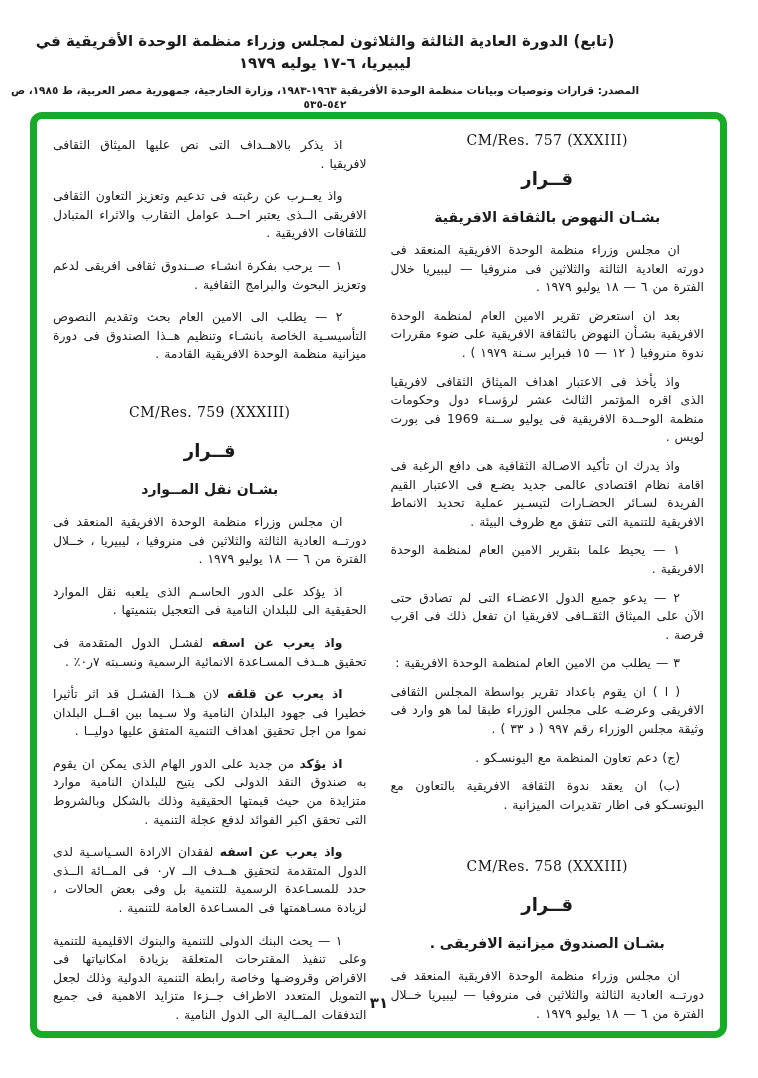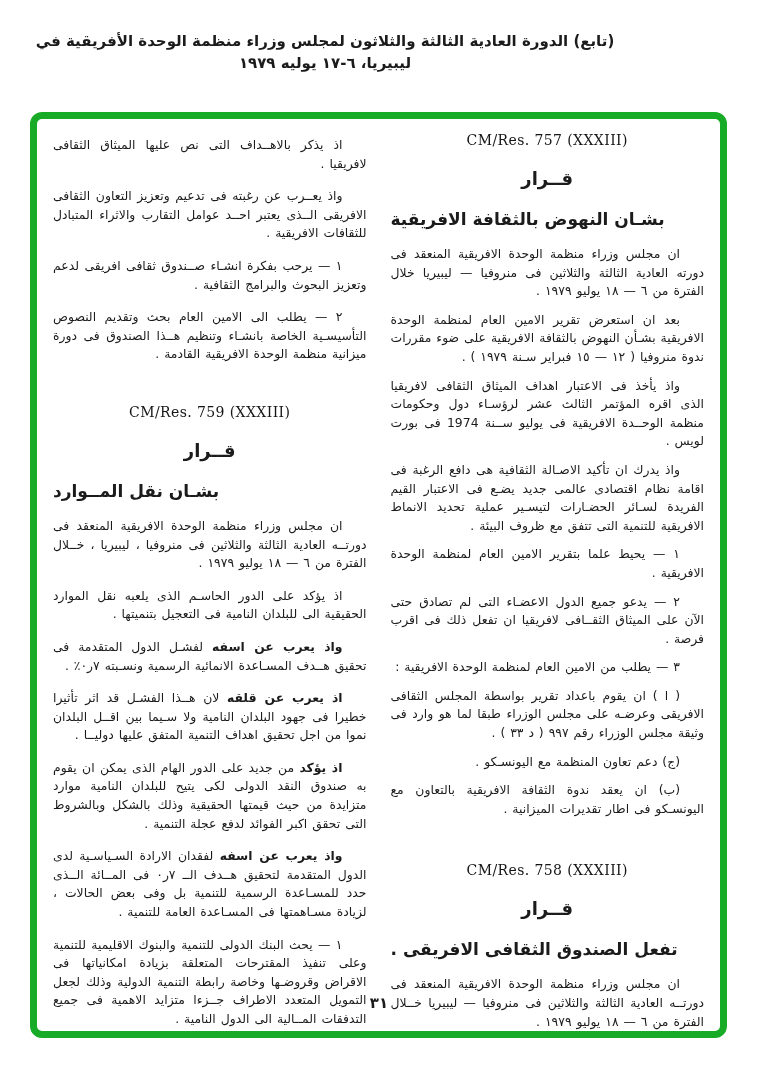--- a/index.html
+++ b/index.html
@@ -43,21 +43,21 @@
     direction:ltr;text-align:center;
     font-family:"DejaVu Serif",serif;
     font-size:14px;letter-spacing:0.4px;color:#151515;
     margin:0 0 20px;
   }
   .res-title{
     text-align:center;font-weight:bold;font-size:18px;
     margin:0 0 20px;letter-spacing:1px;
   }
   .res-subtitle{
-    text-align:left;font-weight:bold;font-size:17px;
+    text-align:center;font-weight:bold;font-size:14px;
     margin:12px 0 16px;
   }
   .para{
     font-size:12.4px;line-height:18.6px;
     text-align:justify;text-indent:24px;
     margin:4px 0 10px;word-spacing:1px;
   }
   .col-left .para{margin-bottom:14px;}
   .para strong{font-weight:bold;}
   .gap-lg{height:26px;}
@@ -66,47 +66,48 @@
   .page-number{
     position:absolute;left:0;top:994px;width:758px;
     text-align:center;font-weight:bold;font-size:15px;direction:rtl;
   }
 </style>
 </head>
 <body>
 
 <div class="page-header">
   <div class="hdr-line1">(تابع) الدورة العادية الثالثة والثلاثون لمجلس وزراء منظمة الوحدة الأفريقية في ليبيريا، ٦-١٧ يوليه ١٩٧٩</div>
+  <div class="hdr-line2">المصدر: قرارات وتوصيات وبيانات منظمة الوحدة الأفريقية ١٩٦٣-١٩٨٣، وزارة الخارجية، جمهورية مصر العربية، ط ١٩٨٥، ص ٥٤٢-٥٣٥</div>
 </div>
 
 <div class="frame">
   <div class="cols">
 
     <div class="col col-right">
       <p class="res-code">CM/Res. 757 (XXXIII)</p>
       <p class="res-title">قــرار</p>
       <p class="res-subtitle">بشـان النهوض بالثقافة الافريقية</p>
       <div>
           <p class="para"><span>ان مجلس وزراء منظمة الوحدة الافريقية المنعقد فى دورته العادية الثالثة والثلاثين فى منروفيا — ليبيريا خلال الفترة من ٦ — ١٨ يوليو ١٩٧٩ .</span></p>
           <p class="para"><span>بعد ان استعرض تقرير الامين العام لمنظمة الوحدة الافريقية بشـأن النهوض بالثقافة الافريقية على ضوء مقررات ندوة منروفيا ( ١٢ — ١٥ فبراير سـنة ١٩٧٩ ) .</span></p>
-          <p class="para"><span>واذ يأخذ فى الاعتبار اهداف الميثاق الثقافى لافريقيا الذى اقره المؤتمر الثالث عشر لرؤسـاء دول وحكومات منظمة الوحــدة الافريقية فى يوليو ســنة 1974 فى بورت لويس .</span></p>
+          <p class="para"><span>واذ يأخذ فى الاعتبار اهداف الميثاق الثقافى لافريقيا الذى اقره المؤتمر الثالث عشر لرؤسـاء دول وحكومات منظمة الوحــدة الافريقية فى يوليو ســنة 1969 فى بورت لويس .</span></p>
           <p class="para"><span>واذ يدرك ان تأكيد الاصـالة الثقافية هى دافع الرغبة فى اقامة نظام اقتصادى عالمى جديد يضـع فى الاعتبار القيم الفريدة لسـائر الحضـارات لتيسـير عملية تحديد الانماط الافريقية للتنمية التى تتفق مع ظروف البيئة .</span></p>
           <p class="para"><span>١ — يحيط علما بتقرير الامين العام لمنظمة الوحدة الافريقية .</span></p>
           <p class="para"><span>٢ — يدعو جميع الدول الاعضـاء التى لم تصادق حتى الآن على الميثاق الثقــافى لافريقيا ان تفعل ذلك فى اقرب فرصة .</span></p>
           <p class="para"><span>٣ — يطلب من الامين العام لمنظمة الوحدة الافريقية :</span></p>
           <p class="para"><span>( ا ) ان يقوم باعداد تقرير بواسطة المجلس الثقافى الافريقى وعرضـه على مجلس الوزراء طبقا لما هو وارد فى وثيقة مجلس الوزراء رقم ٩٩٧ ( د ٣٣ ) .</span></p>
           <p class="para"><span>(ج) دعم تعاون المنظمة مع اليونسـكو .</span></p>
           <p class="para"><span>(ب) ان يعقد ندوة الثقافة الافريقية بالتعاون مع اليونسـكو فى اطار تقديرات الميزانية .</span></p>
         </div>
 
       <div class="gap-xl"></div>
 
       <p class="res-code">CM/Res. 758 (XXXIII)</p>
       <p class="res-title">قــرار</p>
-      <p class="res-subtitle">تفعل الصندوق الثقافى الافريقى .</p>
+      <p class="res-subtitle">بشـان الصندوق ميزانية الافريقى .</p>
       <div>
           <p class="para"><span>ان مجلس وزراء منظمة الوحدة الافريقية المنعقد فى دورتــه العادية الثالثة والثلاثين فى منروفيا — ليبيريا خــلال الفترة من ٦ — ١٨ يوليو ١٩٧٩ .</span></p>
         </div>
     </div>
 
     <div class="col col-left">
       <div>
           <p class="para"><span>اذ يذكر بالاهــداف التى نص عليها الميثاق الثقافى لافريقيا .</span></p>
           <p class="para"><span>واذ يعــرب عن رغبته فى تدعيم وتعزيز التعاون الثقافى الافريقى الــذى يعتبر احــد عوامل التقارب والاثراء المتبادل للثقافات الافريقية .</span></p>
           <p class="para"><span>١ — يرحب بفكرة انشـاء صــندوق ثقافى افريقى لدعم وتعزيز البحوث والبرامج الثقافية .</span></p>

